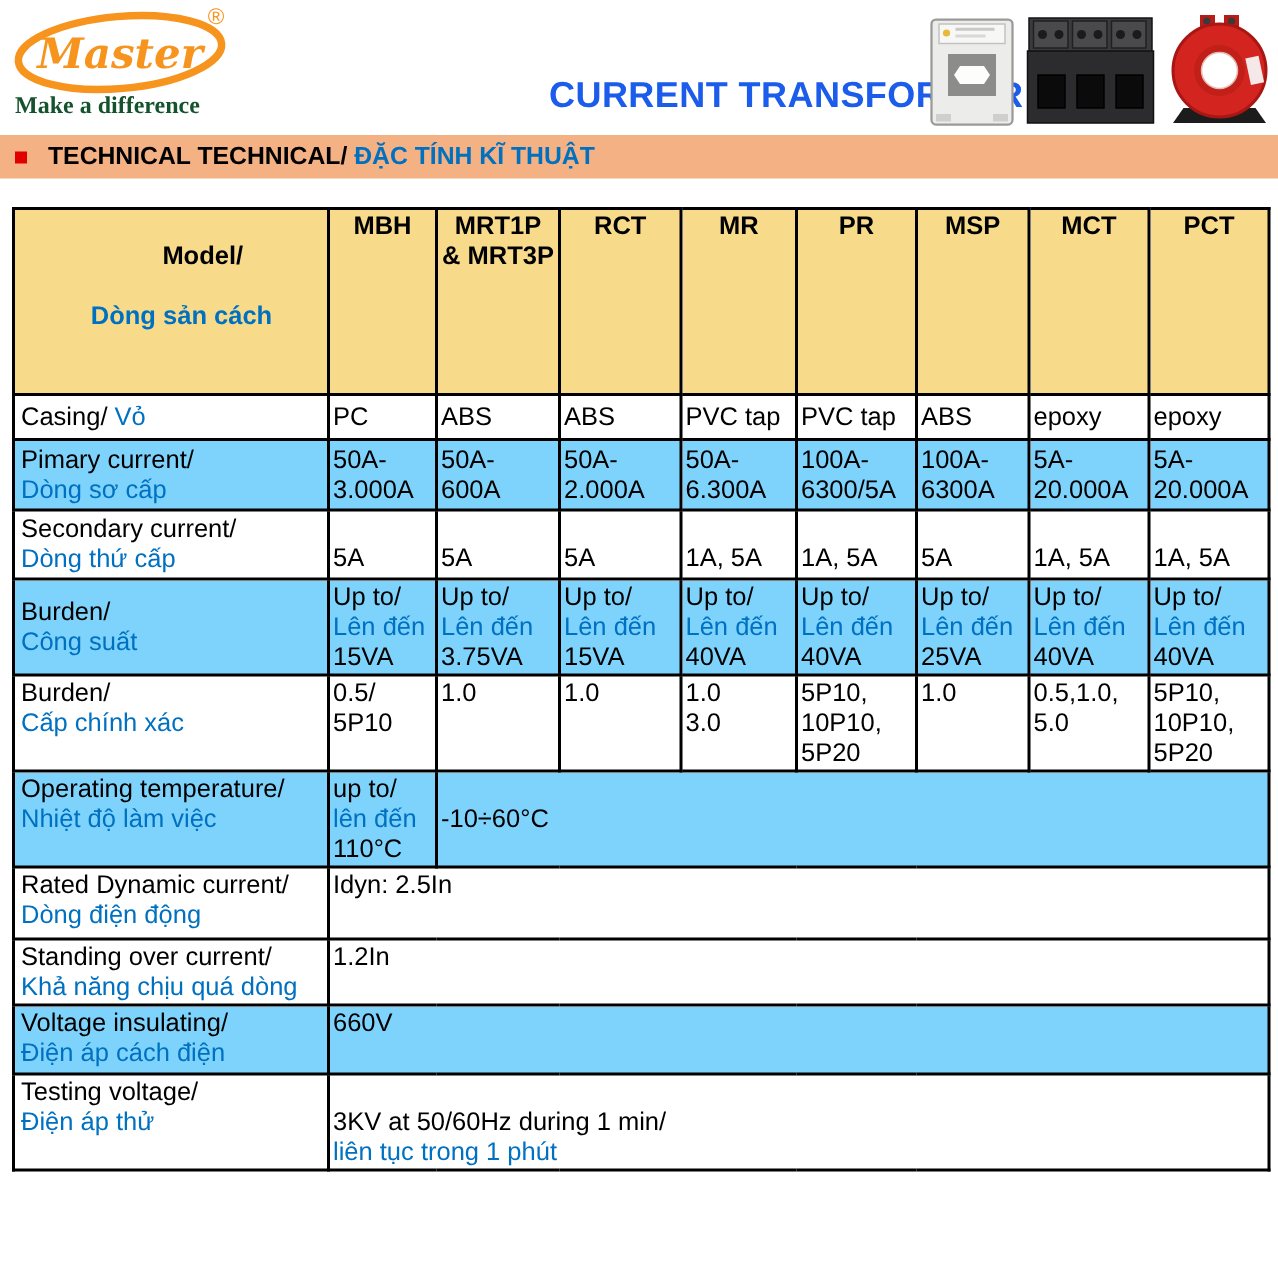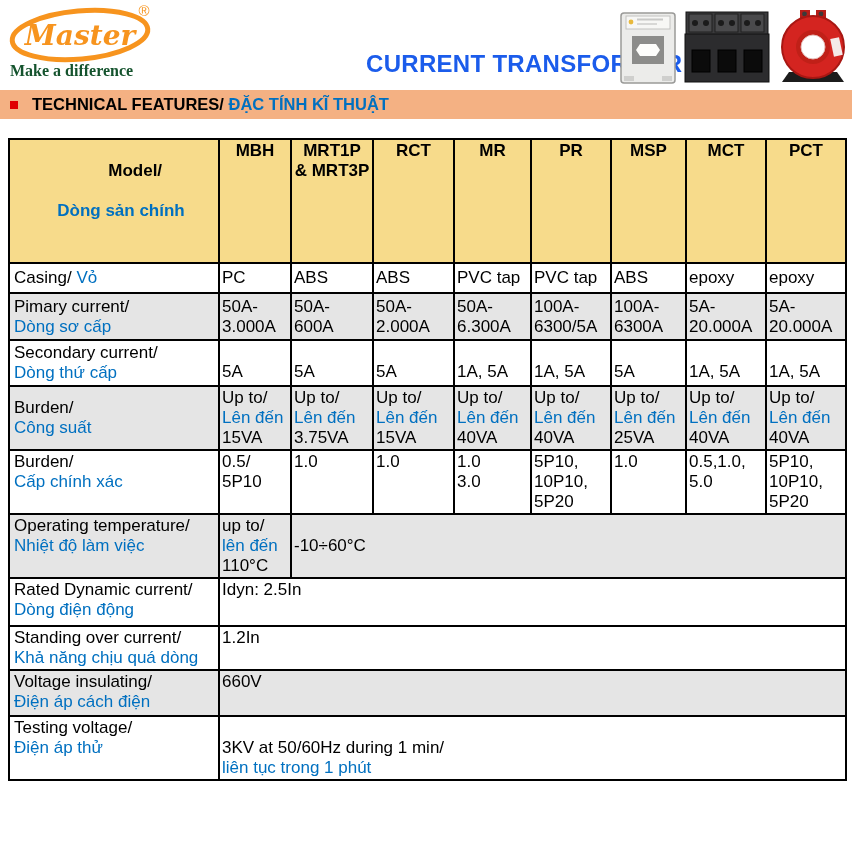--- a/index.html
+++ b/index.html
@@ -33,21 +33,21 @@
   th.model { text-align:center;padding-left:16px; }
   th.model .vi { color:#0070C0; display:block; }
   td.label { text-align:left; padding-left:4px; }
   td.label .en { color:#000; display:block; white-space:pre-line; }
   td.label .vi { color:#0070C0; display:block; white-space:pre-line; }
   td.label.one-line .en, td.label.one-line .vi { display:inline; }
   td.val { text-align:left; white-space:pre-line; }
   .blk { color:#000; display:block; }
   .blu { color:#0070C0; display:block; }
   .inln .blk, .inln .blu { display:inline; }
-  tr.grey td { background:#e5e5e5; }
+  tr.grey td { background:#7dd3fc; }
   tr.r-header{height:47px} tr.r-casing{height:30px} tr.r-primary{height:47px}
   tr.r-secondary{height:46px} tr.r-burden{height:60px} tr.r-class{height:64px}
   tr.r-operating{height:60px} tr.r-dynamic{height:48px} tr.r-shorttime{height:88px}
   tr.r-standing{height:44px} tr.r-insulating{height:46px} tr.r-testing{height:46px}
   tr.r-class td { vertical-align:top; }
   td.vtop { vertical-align:top; }
   td.vbot { vertical-align:bottom; padding-bottom:3px; }
 </style>
 </head>
 <body>
@@ -105,21 +105,21 @@
       <circle cx="37" cy="39" r="17" fill="#C02018"></circle>
       <circle cx="37" cy="39" r="12" fill="#FFFFFF" stroke="#E3B9B5"></circle>
       <rect x="56" y="30" width="9" height="18" fill="#F4E9E8" transform="rotate(-12 60 39)"></rect>
     </svg>
   </div>
 </div>
 
 <div class="banner">
   <span class="bullet"></span>
   <span class="banner-text">
-    <span class="en">TECHNICAL FEATURES/</span>
+    <span class="en">TECHNICAL TECHNICAL/</span>
     <span class="vi">ĐẶC TÍNH KĨ THUẬT</span>
   </span>
 </div>
 
 <div class="tbl-wrap">
 <table>
   <colgroup>
     <col style="width:210px">
         <col style="width:72px">
         <col style="width:82px">
@@ -128,21 +128,21 @@
         <col style="width:80px">
         <col style="width:75px">
         <col style="width:80px">
         <col style="width:80px">
   </colgroup>
 
   <tbody>
         <tr class="r-header">
     <th class="model">
       <span class="en">Model/</span>
-      <span class="vi">Dòng sản chính</span>
+      <span class="vi">Dòng sản cách</span>
     </th>
     <th>MBH</th>
     <th>MRT1P
 &amp; MRT3P</th>
     <th>RCT</th>
     <th>MR</th>
     <th>PR</th>
     <th>MSP</th>
     <th>MCT</th>
     <th>PCT</th>

